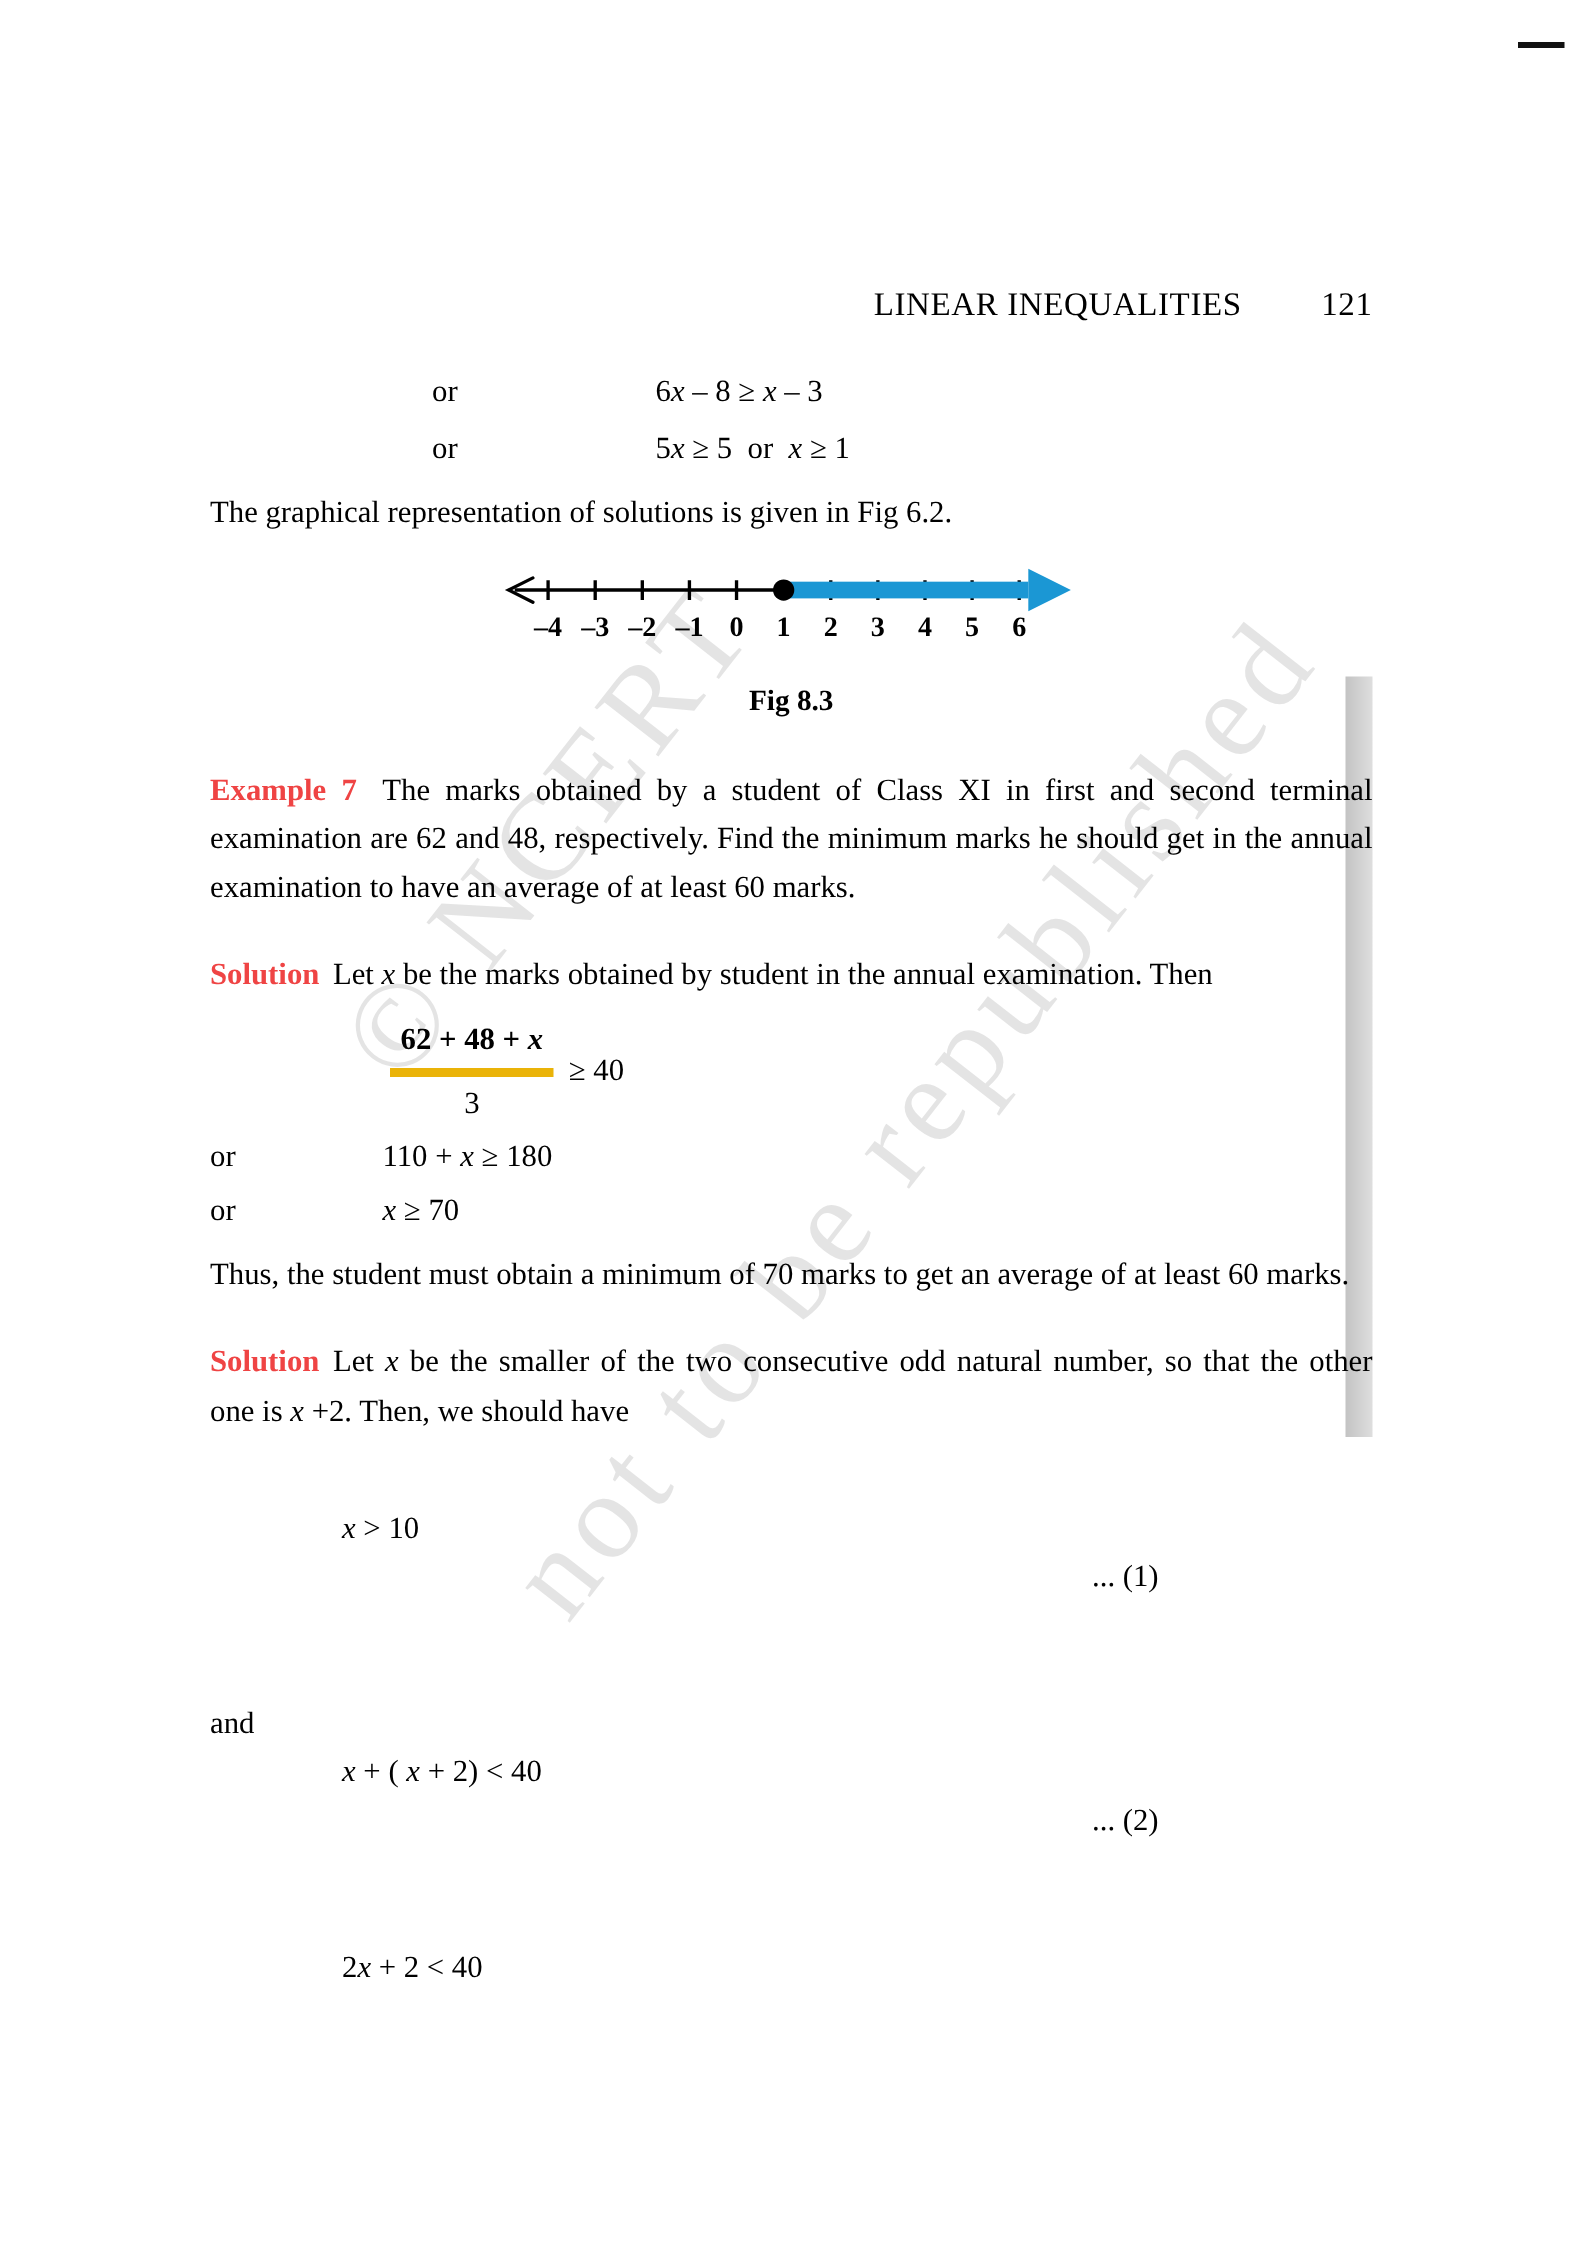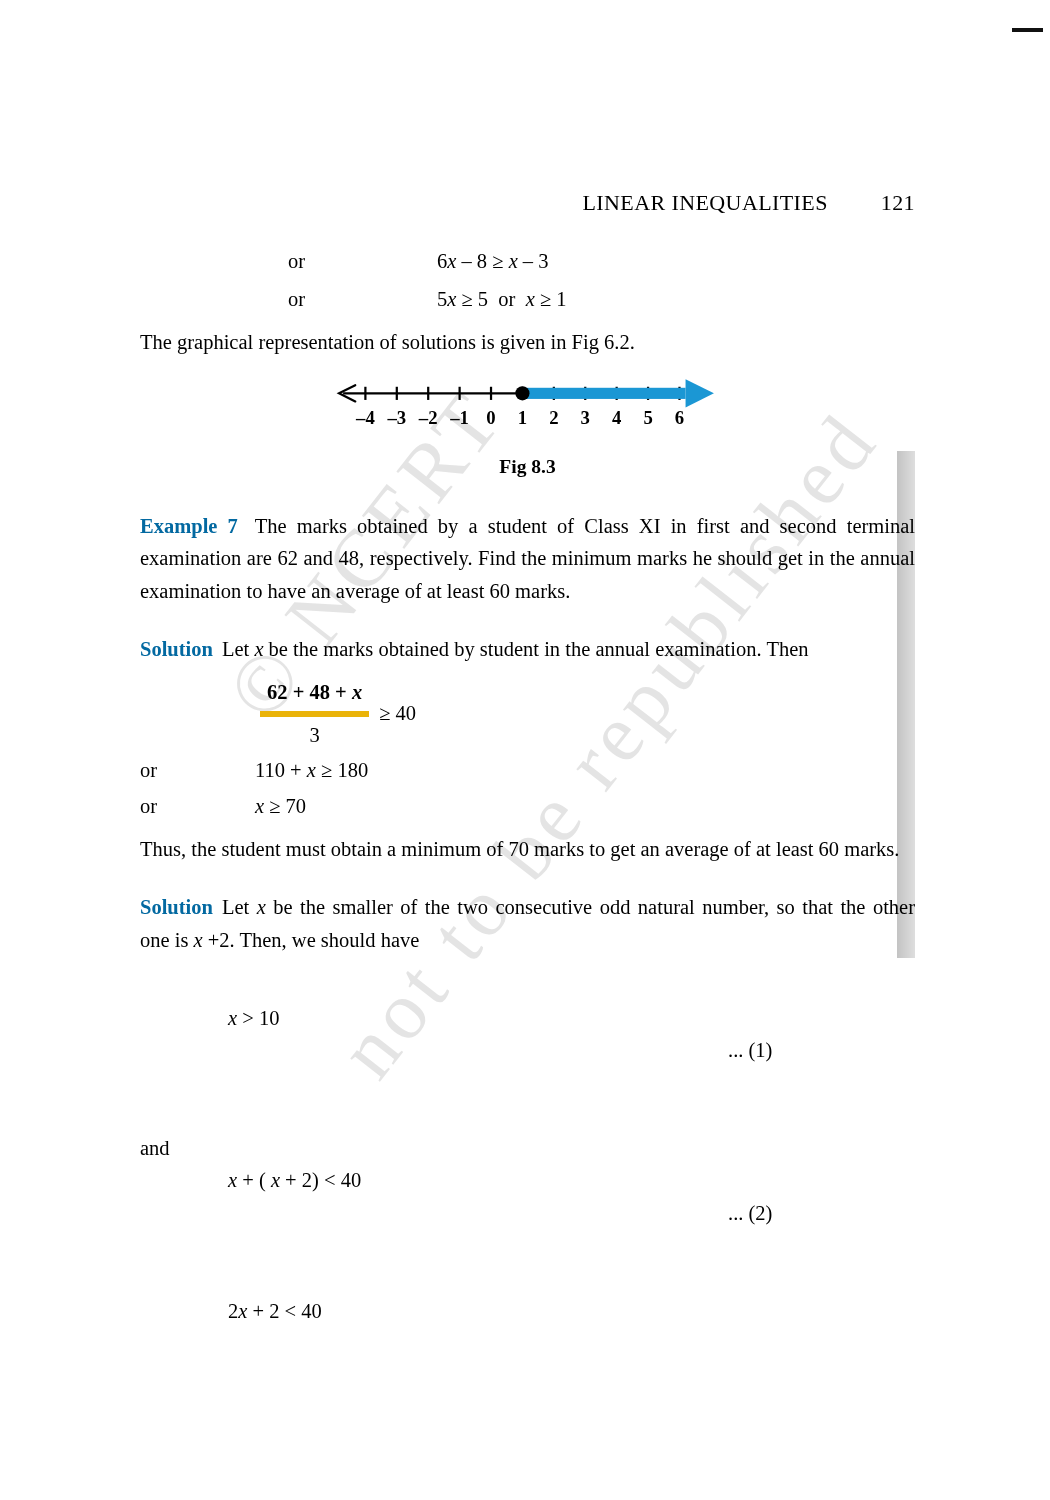--- a/index.html
+++ b/index.html
@@ -37,21 +37,21 @@
     display:flex; justify-content:flex-end; align-items:baseline; gap:53px;
     font-size:22px; letter-spacing:0.4px; margin-bottom:24px;
   }
 
   .eq-row { display:flex; white-space:pre; margin:3px 0; }
   .eq-row.intro .eq-lbl { width:149px; padding-left:148px; box-sizing:content-box; flex:0 0 auto; }
   .eq-row.intro { margin:4px 0 6px; }
   .eq-row.step .eq-lbl { width:115px; flex:0 0 auto; }
 
   .para { text-align:justify; margin:10px 0; }
-  .blue-label { color:#0369a1; font-weight:bold; }
+  .blue-label { color:#ef4444; font-weight:bold; }
   .blue-label.ex7 { margin-right:17px; }
   .blue-label.ex8 { margin-right:10px; }
   .blue-label.sol { margin-right:9px; }
   .para.example { margin-top:27px; }
   .para.solution { margin-top:26px; }
 
   .figure { text-align:center; margin-top:17px; }
   .fig-caption { font-weight:bold; font-size:19.5px; margin-top:9px; text-align:center; }
 
   .frac-row { display:flex; align-items:center; margin:8px 0 2px 120px; }

